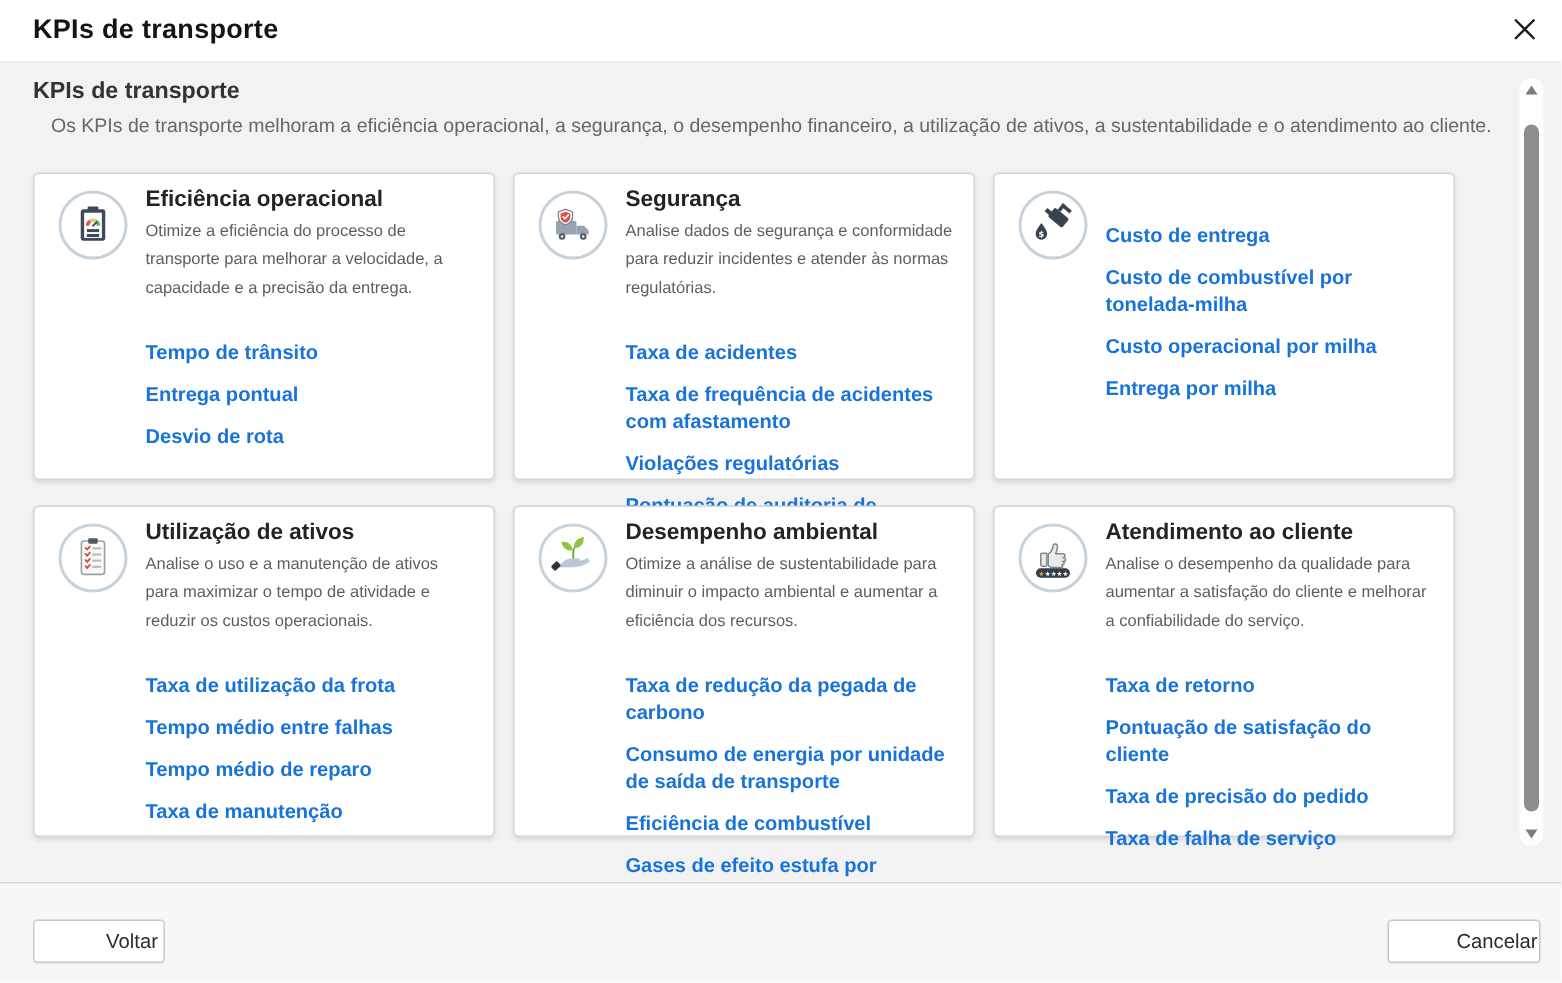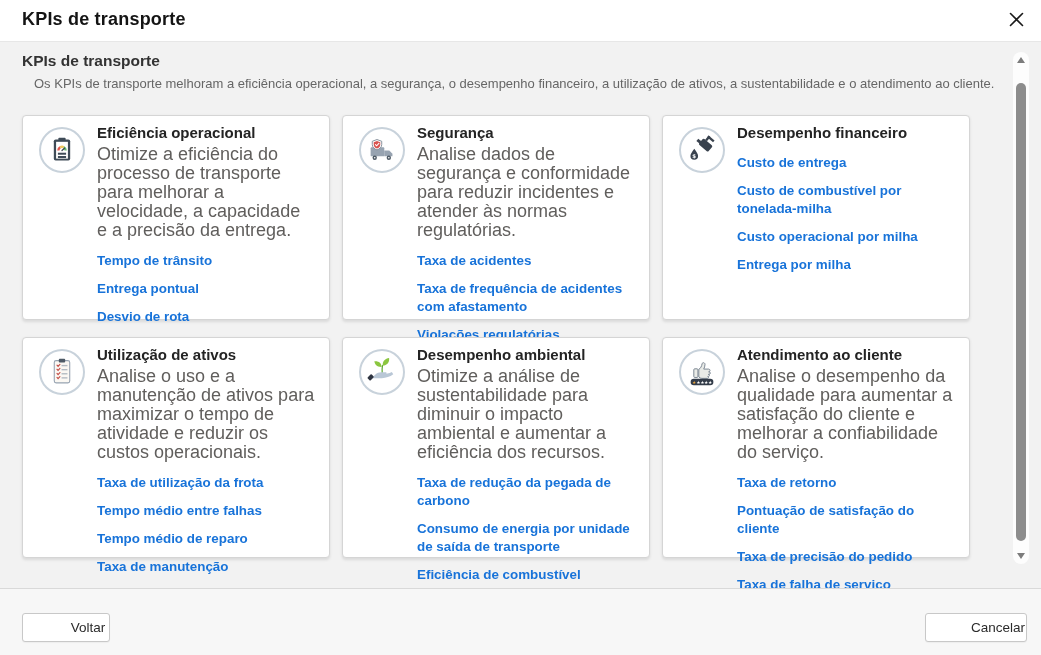--- a/index.html
+++ b/index.html
@@ -15,22 +15,22 @@
   .body { position:absolute; top:42px; left:0; right:0; bottom:67px; background:#f2f2f2; padding:10px 0 0 22px; }
   .body h2 { font-size:15.5px; font-weight:700; color:#333; line-height:18px; }
   .subtitle { margin-top:6px; font-size:13px; line-height:16px; color:#666;margin-left:12px; }
 
   
   .grid { margin-top:23px; display:grid; grid-template-columns:repeat(3,308px); grid-template-rows:205px 221px; column-gap:12px; row-gap:17px; }
   .card { background:#fff; border:1px solid #d5d5d5; border-radius:4px; box-shadow:0 1.5px 3px rgba(0,0,0,.10); padding:8px 14px 0 16px; display:flex; gap:12px; }
   .icon-circle { flex:0 0 46px; width:46px; height:46px; margin-top:3px; border:2px solid #c8d2db; border-radius:50%; background:#fff; display:flex; align-items:center; justify-content:center; }
   .card-content { flex:1; min-width:0; }
   .card-content h3 { font-size:15px; font-weight:700; color:#242424; line-height:18px; }
-  .desc { margin-top:3px; font-size:18px; line-height:19px; color:#605e5c; }
-  .links { margin-top:12px; }
+  .desc { margin-top:3px; font-size:11px; line-height:19px; color:#605e5c; }
+  .links { margin-top:24px; }
   .links a { display:block; margin-bottom:10px; font-size:13.4px; font-weight:600; line-height:18px; color:#1873d9; text-decoration:none; cursor:pointer; }
 
   
   .scrollbar { position:absolute; left:1013px; top:10px; width:16px; height:512px; background:#fdfdfd; border-radius:8px; }
   .sb-up { position:absolute; top:5px; left:4px; width:0; height:0; border-left:4px solid transparent; border-right:4px solid transparent; border-bottom:6px solid #7c7c7c; }
   .sb-down { position:absolute; bottom:5px; left:4px; width:0; height:0; border-left:4px solid transparent; border-right:4px solid transparent; border-top:6px solid #7c7c7c; }
   .sb-thumb { position:absolute; top:31px; left:3px; width:10px; height:458px; background:#8d8d8d; border-radius:5px; }
 
   
   .footer { position:absolute; left:0; right:0; bottom:0; height:67px; background:#f7f7f7; border-top:1px solid #d9d9d9; }
@@ -118,21 +118,20 @@
               <rect x="19" y="12.5" width="13.5" height="8.5" rx="1.5"></rect>
               <rect x="21.5" y="6.5" width="2.6" height="6"></rect>
               <rect x="21.5" y="6.5" width="8.5" height="2.6"></rect>
               <rect x="15" y="16.5" width="4.5" height="3.2"></rect>
             </g>
             <path d="M13.5 20.5 c-2.7 3.7 -4.2 5.8 -4.2 8.1 a4.2 4.2 0 0 0 8.4 0 c0 -2.3 -1.5 -4.4 -4.2 -8.1 z" fill="#39424e"></path>
             <text x="13.5" y="31" font-size="6" font-weight="bold" fill="#ffffff" text-anchor="middle" font-family="'DejaVu Sans', sans-serif">$</text>
           </svg>
         </div>
         <div class="card-content">
-          <h3>Desempenho financeiro</h3>
           <div class="links">
             <a>Custo de entrega</a>
             <a>Custo de combustível por tonelada-milha</a>
             <a>Custo operacional por milha</a>
             <a>Entrega por milha</a>
           </div>
         </div>
       </div>
 
       <div class="card">

